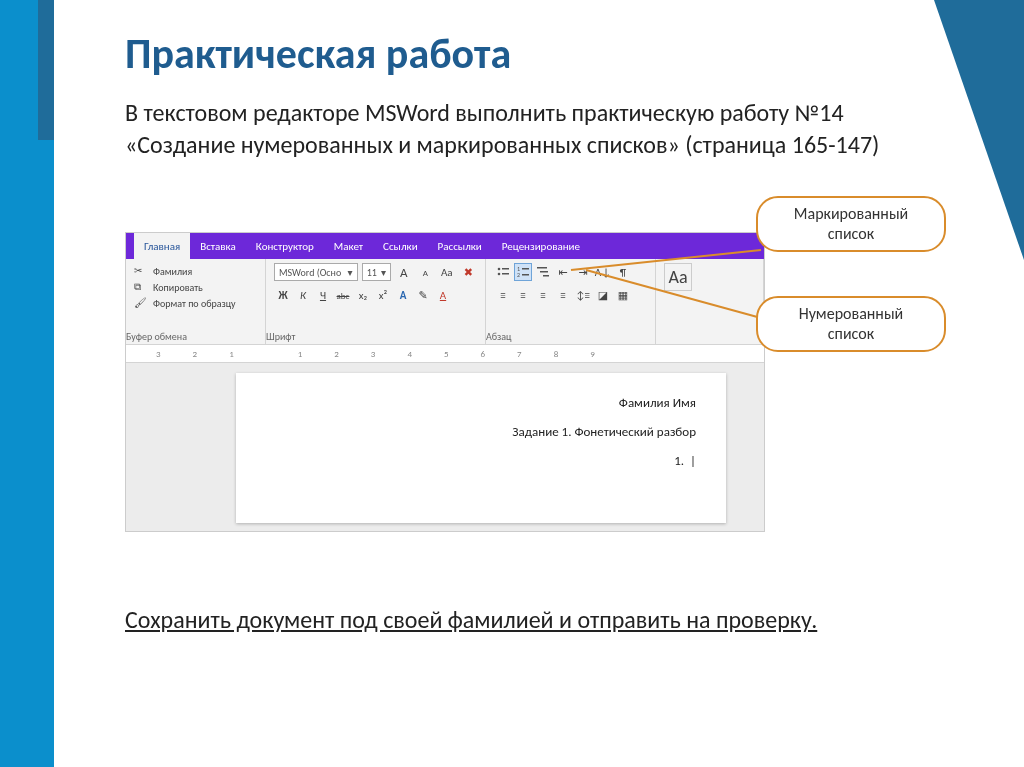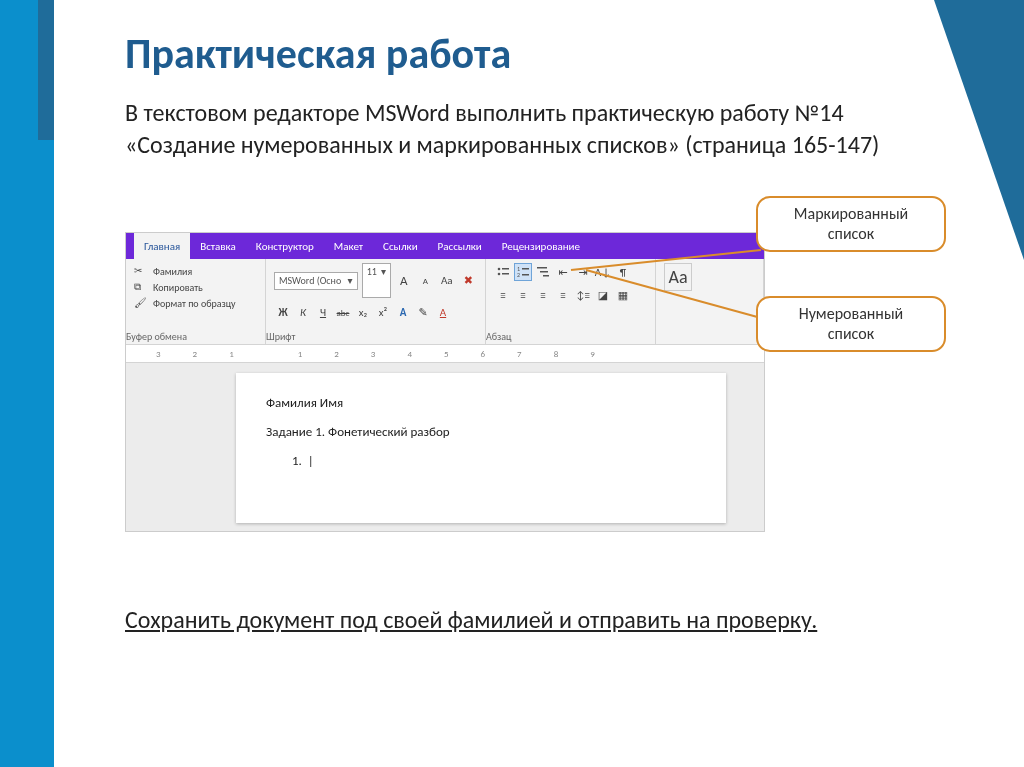--- a/index.html
+++ b/index.html
@@ -17,34 +17,34 @@
   .ribbon-tab { font-size: 11px; color: #fff; padding: 0 10px; height: 100%; display: flex; align-items: center; cursor: pointer; }
   .ribbon-tab.active { background: #f3f3f3; color: #2a579b; }
   .ribbon-body { height: 86px; background: #f3f3f3; border-bottom: 1px solid #d4d4d4; display: flex; }
   .rb-group { border-right: 1px solid #d4d4d4; padding: 4px 8px 2px; display: flex; flex-direction: column; position: relative; }
   .rb-group .glabel { position: absolute; bottom: 1px; left: 0; right: 0; font-size: 10px; color: #666; }
   .clip-col { width: 140px; }
   .clip-row { font-size: 10px; color: #444; display: flex; align-items: center; gap: 5px; margin: 1px 0; }
   .font-col { width: 220px; }
   .font-row1 { display: flex; gap: 4px; align-items: center; }
   .font-name { width: 86px; height:18px; border:1px solid #aaa; background:#fff; font-size:10px; padding:1px 4px; color:#555; display:flex; align-items:center; }
-  .font-size { width: 30px; height:35px; border:1px solid #aaa; background:#fff; font-size:10px; padding:1px 4px; color:#555; display:flex; }
+  .font-size { width: 30px; height:18px; border:1px solid #aaa; background:#fff; font-size:10px; padding:1px 4px; color:#555; display:flex; align-items:center; }
   .font-row2 { display: flex; gap: 2px; margin-top: 5px; }
   .mini-btn { width: 18px; height: 18px; display:inline-flex; align-items:center; justify-content:center; font-size: 11px; color:#444; border:1px solid transparent; cursor:pointer; }
   .para-col { width: 170px; }
   .para-row1, .para-row2 { display:flex; gap:2px; }
   .para-row2 { margin-top:5px; }
   .after-col { flex: 1; padding-left:8px; font-size:11px; color:#666; }
   .ruler { height: 18px; background: #fff; border-bottom: 1px solid #d4d4d4; font-size:9px; color:#888; padding-left: 30px; display:flex; align-items:center; gap:32px; }
   .page-area { background:#ececec; height: calc(100% - 26px - 86px - 18px); position:relative; padding: 10px 0 0 110px; }
   .page { background:#fff; width: 490px; height: 150px; box-shadow: 0 1px 3px rgba(0,0,0,.25); padding: 22px 30px; font-family: Calibri, sans-serif; }
-  .page p { font-size: 13px; color:#222; margin-bottom: 14px; }
+  .page p { font-size: 13px; color:#222; margin-bottom: 14px; text-align: right; }
   .page .num { margin-left: 26px; }
 
-  .callout { position:absolute; border:2px solid #d98c2b; background:#fff; border-radius: 14px; padding: 6px 18px; font-size:16px; color:#333; text-align:center; line-height:1.25; }
+  .callout { position:absolute; border:2px solid #d98c2b; background:#fff; border-radius: 22px; padding: 6px 18px; font-size:16px; color:#333; text-align:center; line-height:1.25; }
   .callout.c1 { left: 756px; top: 196px; width: 190px; }
   .callout.c2 { left: 756px; top: 296px; width: 190px; }
   svg.pointer { position:absolute; overflow:visible; }
 
   .bottom-text { position:absolute; left:125px; top:604px; width:820px; color:#222; font-size:24px; line-height:1.35;text-decoration:underline; }
 
   .ico { width:14px; height:14px; display:inline-block; }
   .highlight-sel { background:#cfe2f7; border:1px solid #6fa4d8; }
 </style>
 </head>

